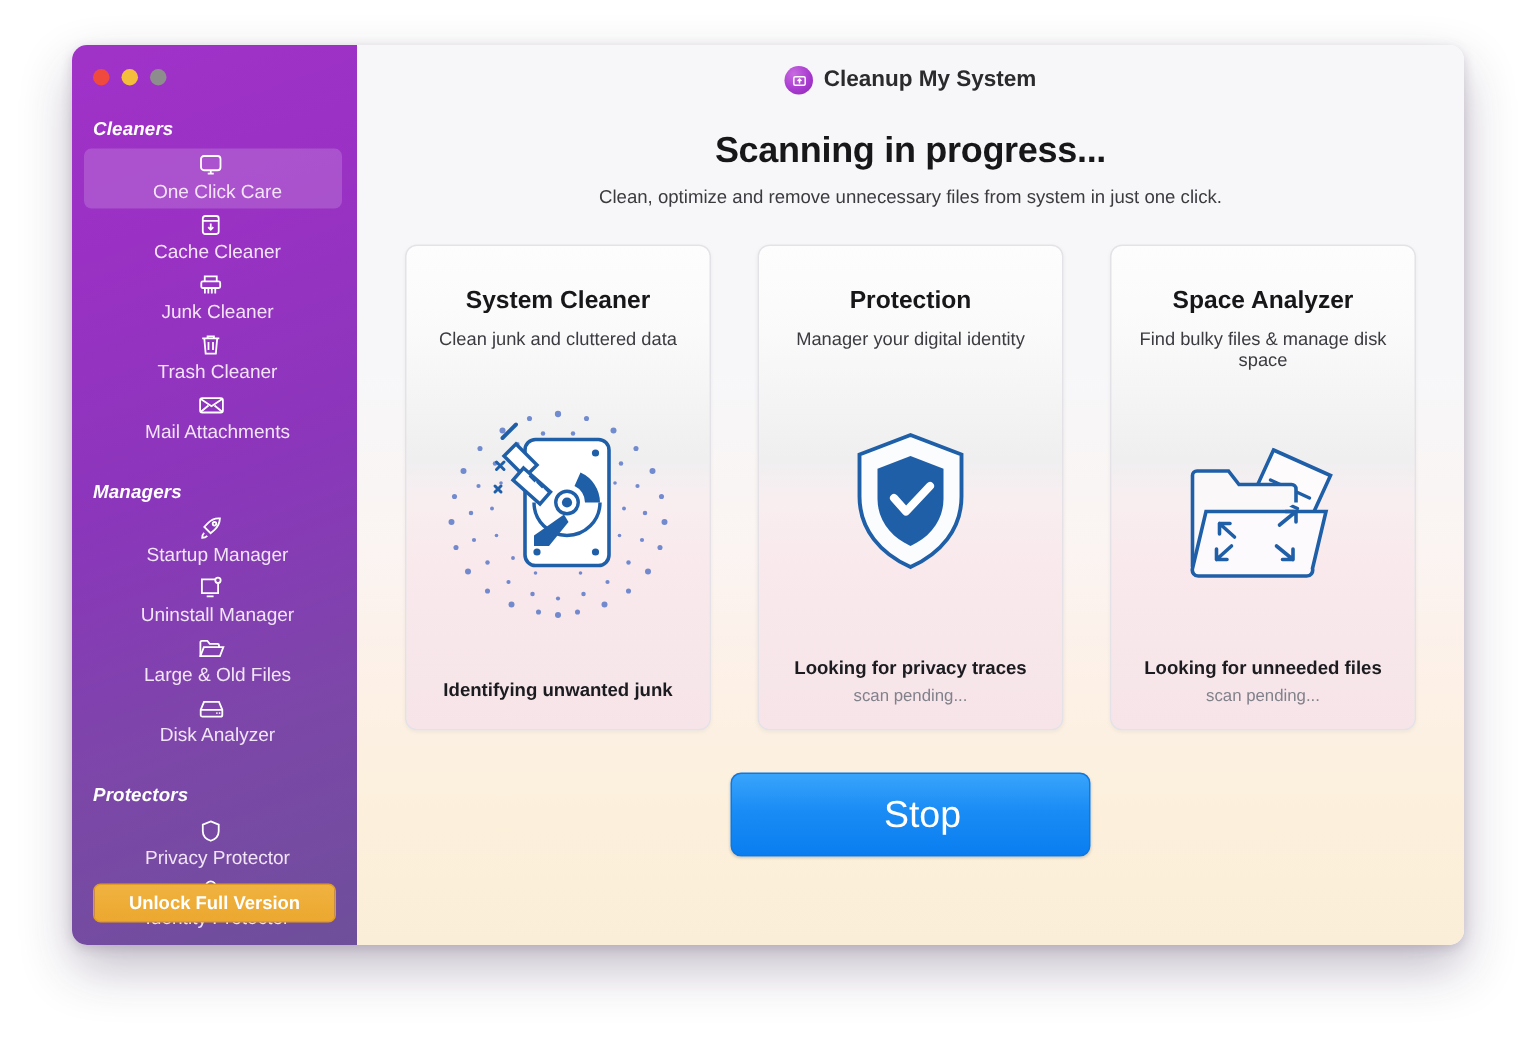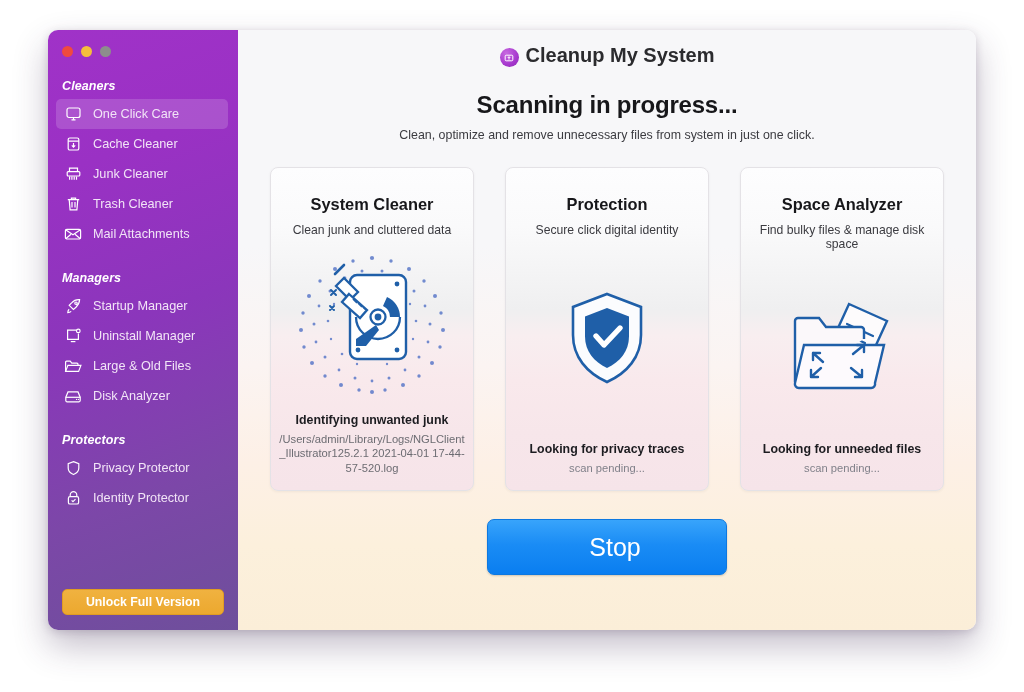--- a/index.html
+++ b/index.html
@@ -48,27 +48,28 @@
     font-size: 12.5px;
     font-weight: bold;
     padding: 0 0 0 14px;
     margin-top: 22px;
     margin-bottom: 6px;
     letter-spacing: .1px;
     font-style: italic;
   }
   .nav-item {
     display: flex; align-items: center;
-    height: 30px;
+    height: 40px;
     margin: 0 10px 0 8px;
     padding-left: 6px;
     border-radius: 5px;
     color: #f2e4f7;
     font-size: 12.7px;
     cursor: default;
+    flex-direction: column;
   }
   .nav-item.active {
     background: rgba(255,255,255,0.16);
   }
   .nav-ico {
     width: 22px; height: 18px;
     margin-right: 9px;
     display: flex; align-items: center; justify-content: center;
     flex: 0 0 22px;
   }
@@ -96,22 +97,22 @@
     background: linear-gradient(180deg,
        #f7f7f9 0%, #f7f7f9 36%,
        #fbf4f2 56%, #fdf0e6 72%,
        #fcf0dc 86%, #fbeed8 100%);
     display: flex;
     flex-direction: column;
     align-items: center;
   }
   .app-title {
     margin-top: 14px;
-    display: flex; align-items: flex-end; gap: 7px;
-    font-size: 20px;
+    display: flex; align-items: flex-start; gap: 7px;
+    font-size: 15px;
     font-weight: bold;
     color: #2b2b2e;
   }
   .logo {
     width: 19px; height: 19px; border-radius: 50%;
     background: radial-gradient(circle at 33% 28%, #c86ae0 0%, #a93bd0 55%, #8c26b4 100%);
     display: flex; align-items: center; justify-content: center;
   }
   .logo svg { display:block; }
 
@@ -439,27 +440,26 @@
               <path d="M48 30l9-9" stroke="#1f5fa8" stroke-width="2.6" stroke-linecap="round"></path>
               <path d="M57 34l14 14-8 8-14-14z" fill="#ffffff" stroke="#1f5fa8" stroke-width="2.3"></path>
               <path d="M62 50l18 16-7 8-18-16z" fill="#ffffff" stroke="#1f5fa8" stroke-width="2.3"></path>
               <path d="M66 55l4 4M71 59l4 4M76 63l3 3" stroke="#1f5fa8" stroke-width="1.7"></path>
               <path d="M44 46l5 5M49 46l-5 5" stroke="#1f5fa8" stroke-width="2" stroke-linecap="round"></path>
               <path d="M43 62l4 4M47 62l-4 4" stroke="#1f5fa8" stroke-width="2" stroke-linecap="round"></path>
             </svg>
           </div>
           <div class="card-foot">
             <div class="status-main">Identifying unwanted junk</div>
-            <div class="status-sub">/Users/admin/Library/Logs/NGLClient_Illustrator125.2.1 2021-04-01 17-44-57-520.log</div>
           </div>
         </div>
 
         <div class="card">
           <div class="card-title">Protection</div>
-          <div class="card-sub">Secure click digital identity</div>
+          <div class="card-sub">Manager your digital identity</div>
           <div class="card-art">
             <svg width="80" height="100" viewBox="0 0 80 100" fill="none">
               <path d="M40 4l34 13v28c0 22-14 38-34 47C20 83 6 67 6 45V17z" fill="#fbfcfe" stroke="#1f5fa8" stroke-width="2.6"></path>
               <path d="M40 18l22 8.5v20c0 14.5-9 25.5-22 31.5-13-6-22-17-22-31.5v-20z" fill="#1f5fa8"></path>
               <path d="M29 46l8 9 16-17" stroke="#ffffff" stroke-width="5.4" fill="none" stroke-linecap="round" stroke-linejoin="round"></path>
             </svg>
           </div>
           <div class="card-foot">
             <div class="status-main">Looking for privacy traces</div>
             <div class="status-sub pending">scan pending...</div>

